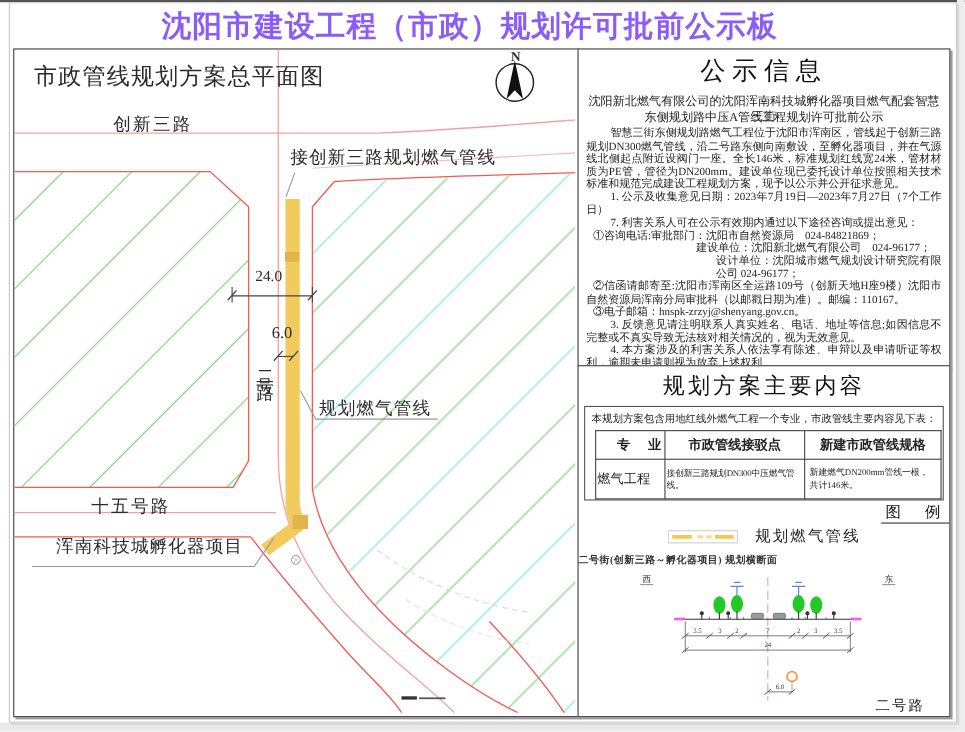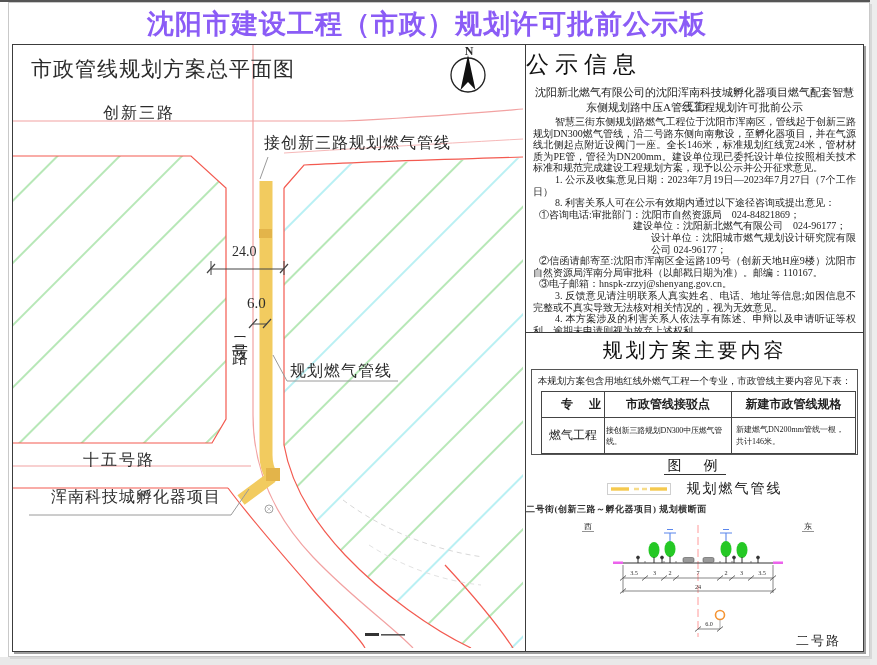--- a/index.html
+++ b/index.html
@@ -24,43 +24,43 @@
   .lab-chuangxin{left:90px;top:58px;font-size:16px;letter-spacing:2px;}
   .lab-connect{left:251px;top:88px;font-size:16px;letter-spacing:1px;}
   .lab-dim24{left:219px;top:199px;font-size:14px;}
   .lab-dim6{left:234px;top:250px;font-size:15px;}
   .lab-erhao{left:216px;top:280px;font-size:16px;writing-mode:vertical-rl;letter-spacing:6px;}
   .lab-pipeline{left:277px;top:316px;font-size:16px;letter-spacing:1px;}
   .lab-shiwuhao{left:70px;top:405px;font-size:16px;letter-spacing:2px;}
   .lab-incubator{left:38px;top:442px;font-size:16px;letter-spacing:1px;}
   .north-n{left:447px;top:-1px;width:18px;text-align:center;font-size:12px;font-weight:600;}
   
-  .notice-title{left:0;top:4px;width:100%;font-size:23px;letter-spacing:6px;color:#111;}
+  .notice-title{left:0;top:4px;width:100%;text-align:center;font-size:23px;letter-spacing:6px;color:#111;}
   .notice-sub{left:6px;top:40px;width:325px;text-align:center;font-size:11px;color:#222;line-height:14px;}
   .notice-sub2{top:55px;}
   .notice-body{position:absolute;left:7px;top:71px;width:323px;font-size:10px;line-height:11.6px;color:#1c1c1c;}
   .notice-body p{margin:0;text-align:justify;}
   .ind2{text-indent:2.2em;}
   .ind05{text-indent:0.6em;}
   .padL1{padding-left:100px;}
   .padL2{padding-left:118px;}
   .sig{ text-align:right;padding-right:14px;}
   
   .plan-title{left:0;top:4px;width:100%;text-align:center;font-size:20px;letter-spacing:3px;color:#111;}
   .plan-box{left:5px;top:36px;width:325px;height:84px;border:1px solid #555;}
   .plan-intro{left:0;top:5px;width:100%;text-align:center;font-size:9.5px;color:#222;}
   table.spec{position:absolute;left:9px;top:21px;border-collapse:collapse;table-layout:fixed;}
   table.spec td{border:1px solid #444;color:#222;overflow:hidden;}
   td.h1{width:60px;font-size:12px;font-weight:600;text-align:right;height:23px;letter-spacing:2px;}
   td.h2{width:124px;font-size:12px;font-weight:600;text-align:center;}
   td.h3{width:121px;font-size:12px;font-weight:600;text-align:center;}
-  td.c1{font-size:12px;text-align:center;height:33px;}
+  td.c1{font-size:12px;height:33px;}
   td.c2{font-size:8px;text-align:left;letter-spacing:-0.2px;}
   td.c3{font-size:8px;text-align:left;padding:2px 4px;line-height:12px;}
-  .legend-head{left:0;top:124px;width:100%;text-align:center;font-size:14px;letter-spacing:4px;color:#111;}
+  .legend-head{left:0;top:124px;width:100%;text-align:right;font-size:14px;letter-spacing:4px;color:#111;}
   .legend-head span{border-bottom:1px solid #333;padding:0 4px 1px 4px;}
   .legend-row{left:0;top:146px;width:100%;text-align:center;}
   .legend-sym{display:inline-block;vertical-align:middle;}
   .legend-lab{display:inline-block;vertical-align:middle;font-size:14px;letter-spacing:2px;color:#222;margin-left:12px;}
   .section-title{left:0;top:170px;width:100%;text-align:left;font-size:9px;font-weight:600;color:#333;letter-spacing:0.5px;}
   #xsec{position:absolute;left:42px;top:182px;}
   .lab-erhaolu{left:270px;top:299px;font-size:13px;letter-spacing:2px;color:#222;}
 </style>
 </head>
 <body>
@@ -138,21 +138,21 @@
   <div class="mlabel lab-incubator">浑南科技城孵化器项目</div>
 </div>
 
 <div class="panel" id="notice-panel">
   <div class="abs notice-title">公示信息</div>
   <div class="abs notice-sub notice-sub2">东侧规划路中压A管线工程规划许可批前公示</div>
   <div class="abs notice-sub">沈阳新北燃气有限公司的沈阳浑南科技城孵化器项目燃气配套智慧三街</div>
   <div class="notice-body">
     <p class="ind2">智慧三街东侧规划路燃气工程位于沈阳市浑南区，管线起于创新三路规划DN300燃气管线，沿二号路东侧向南敷设，至孵化器项目，并在气源线北侧起点附近设阀门一座。全长146米，标准规划红线宽24米，管材材质为PE管，管径为DN200mm。建设单位现已委托设计单位按照相关技术标准和规范完成建设工程规划方案，现予以公示并公开征求意见。</p>
     <p class="ind2">1. 公示及收集意见日期：2023年7月19日—2023年7月27日（7个工作日）</p>
-    <p class="ind2">8. 利害关系人可在公示有效期内通过以下途径咨询或提出意见：</p>
+    <p class="ind2">7. 利害关系人可在公示有效期内通过以下途径咨询或提出意见：</p>
     <p class="ind05">①咨询电话:审批部门：沈阳市自然资源局　024-84821869；</p>
     <p class="padL1">建设单位：沈阳新北燃气有限公司　024-96177；</p>
     <p class="padL2">设计单位：沈阳城市燃气规划设计研究院有限公司 024-96177；</p>
     <p class="ind05">②信函请邮寄至:沈阳市浑南区全运路109号（创新天地H座9楼）沈阳市自然资源局浑南分局审批科（以邮戳日期为准）。邮编：110167。</p>
     <p class="ind05">③电子邮箱：hnspk-zrzyj@shenyang.gov.cn。</p>
     <p class="ind2">3. 反馈意见请注明联系人真实姓名、电话、地址等信息;如因信息不完整或不真实导致无法核对相关情况的，视为无效意见。</p>
     <p class="ind2">4. 本方案涉及的利害关系人依法享有陈述、申辩以及申请听证等权利，逾期未申请则视为放弃上述权利。</p>
     <p class="sig">沈阳市自然资源局</p>
     <p class="sig">2023年7月19日</p>
   </div>

